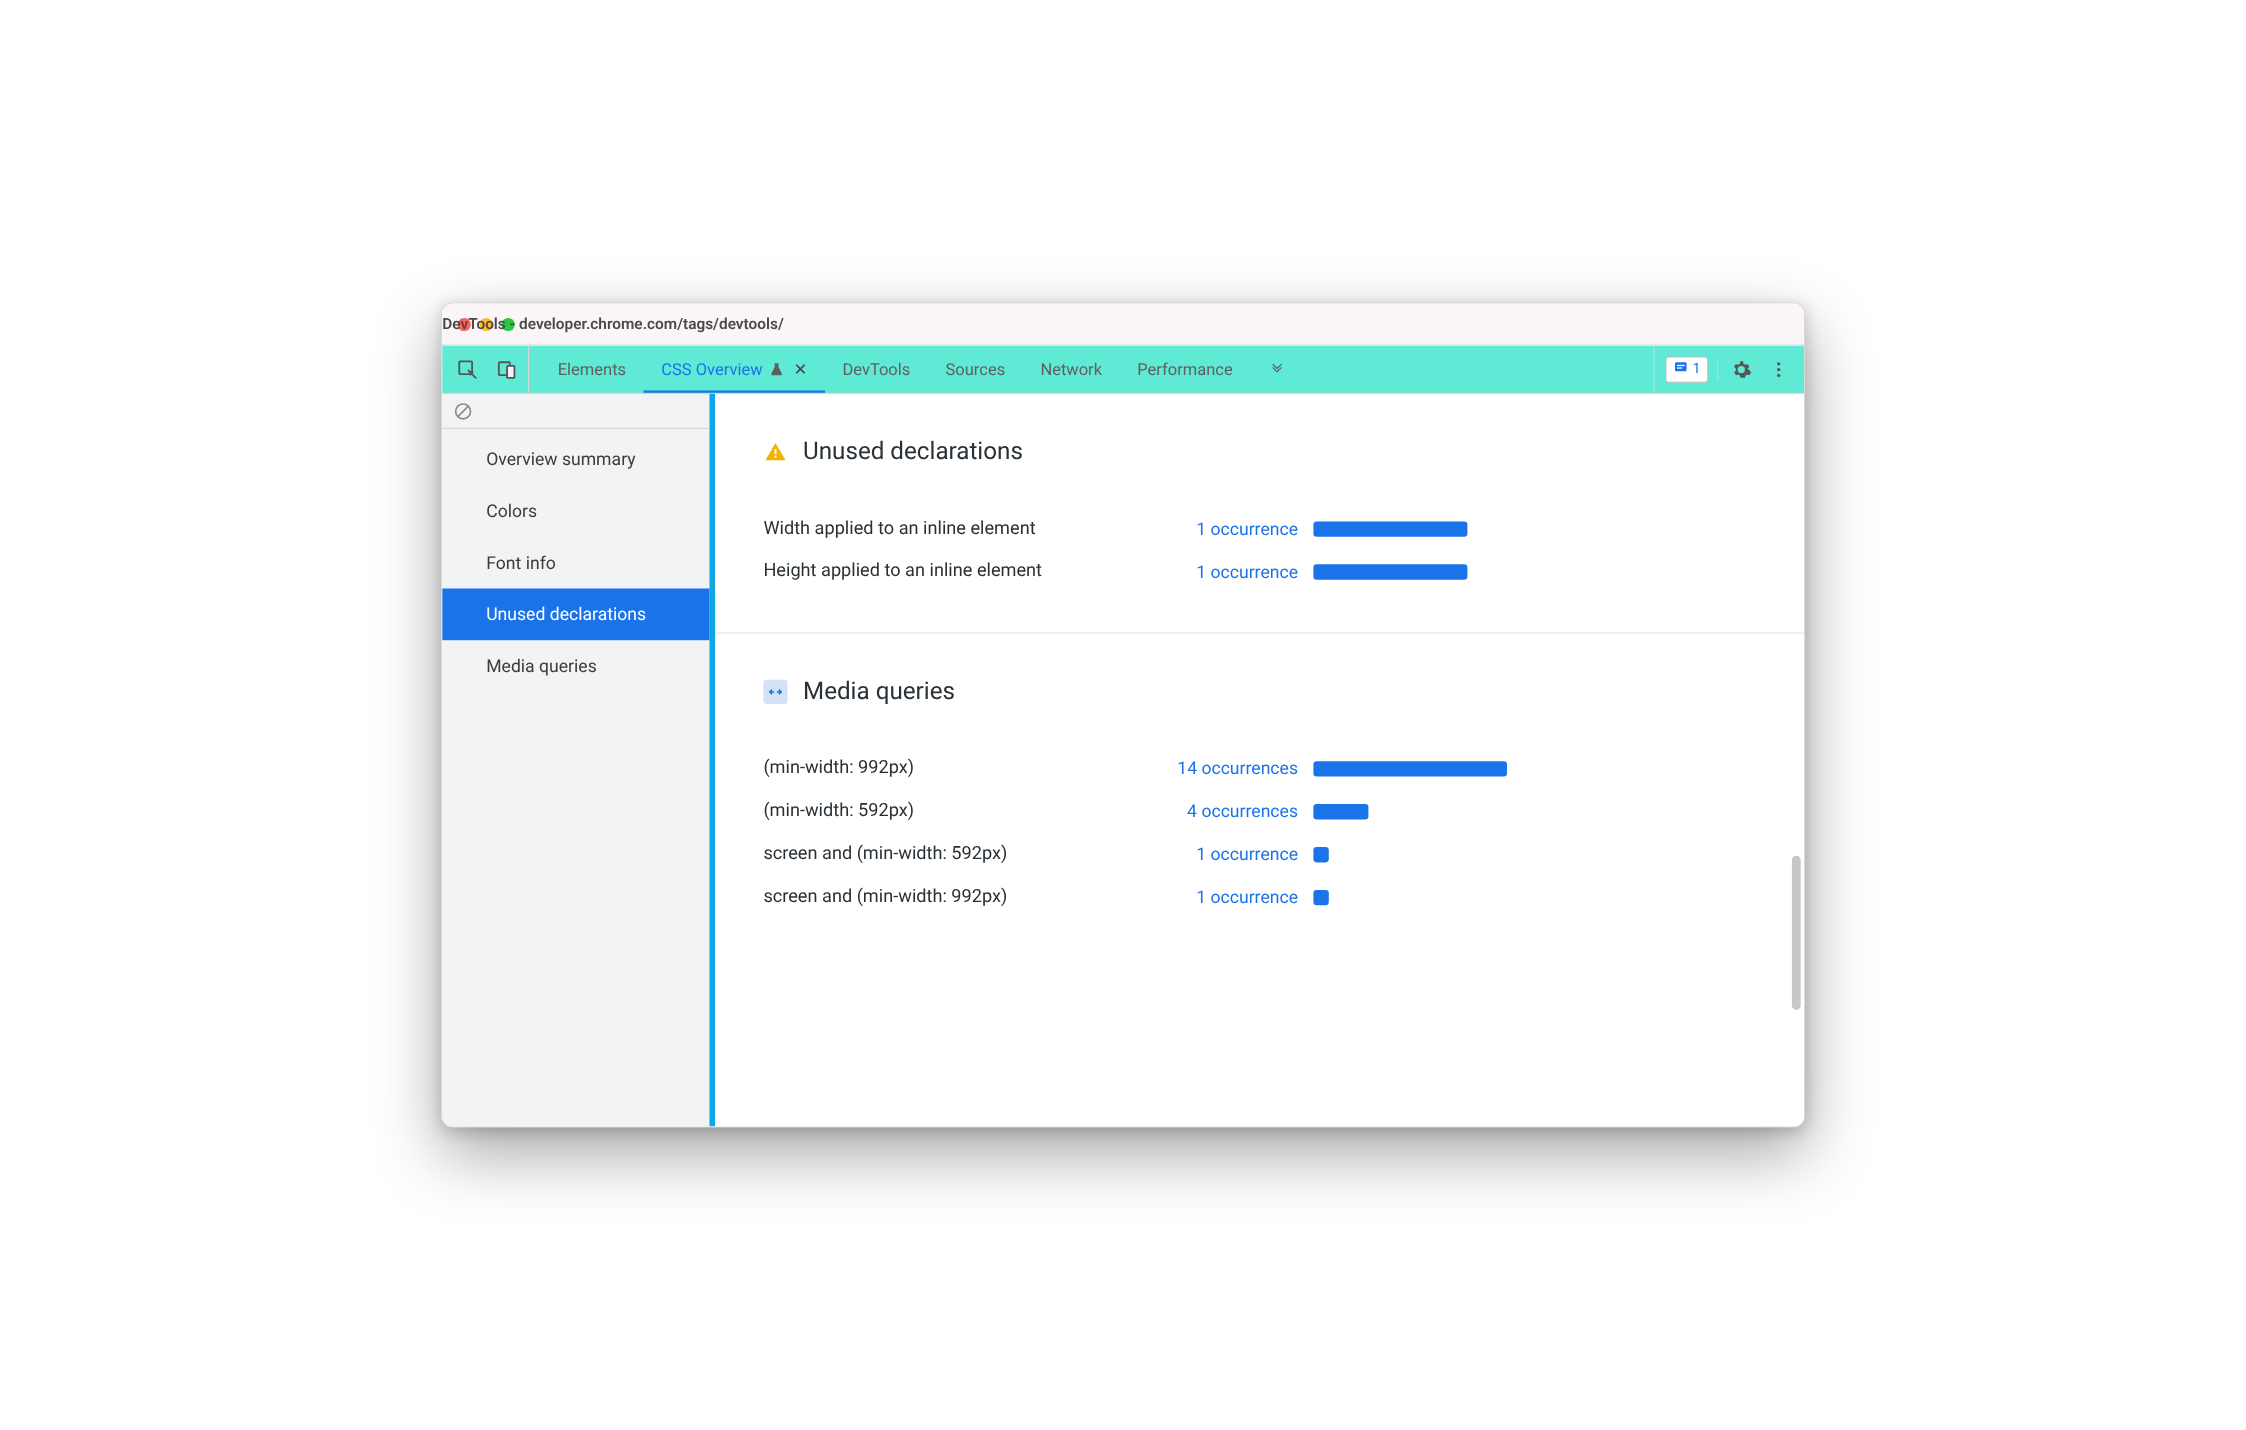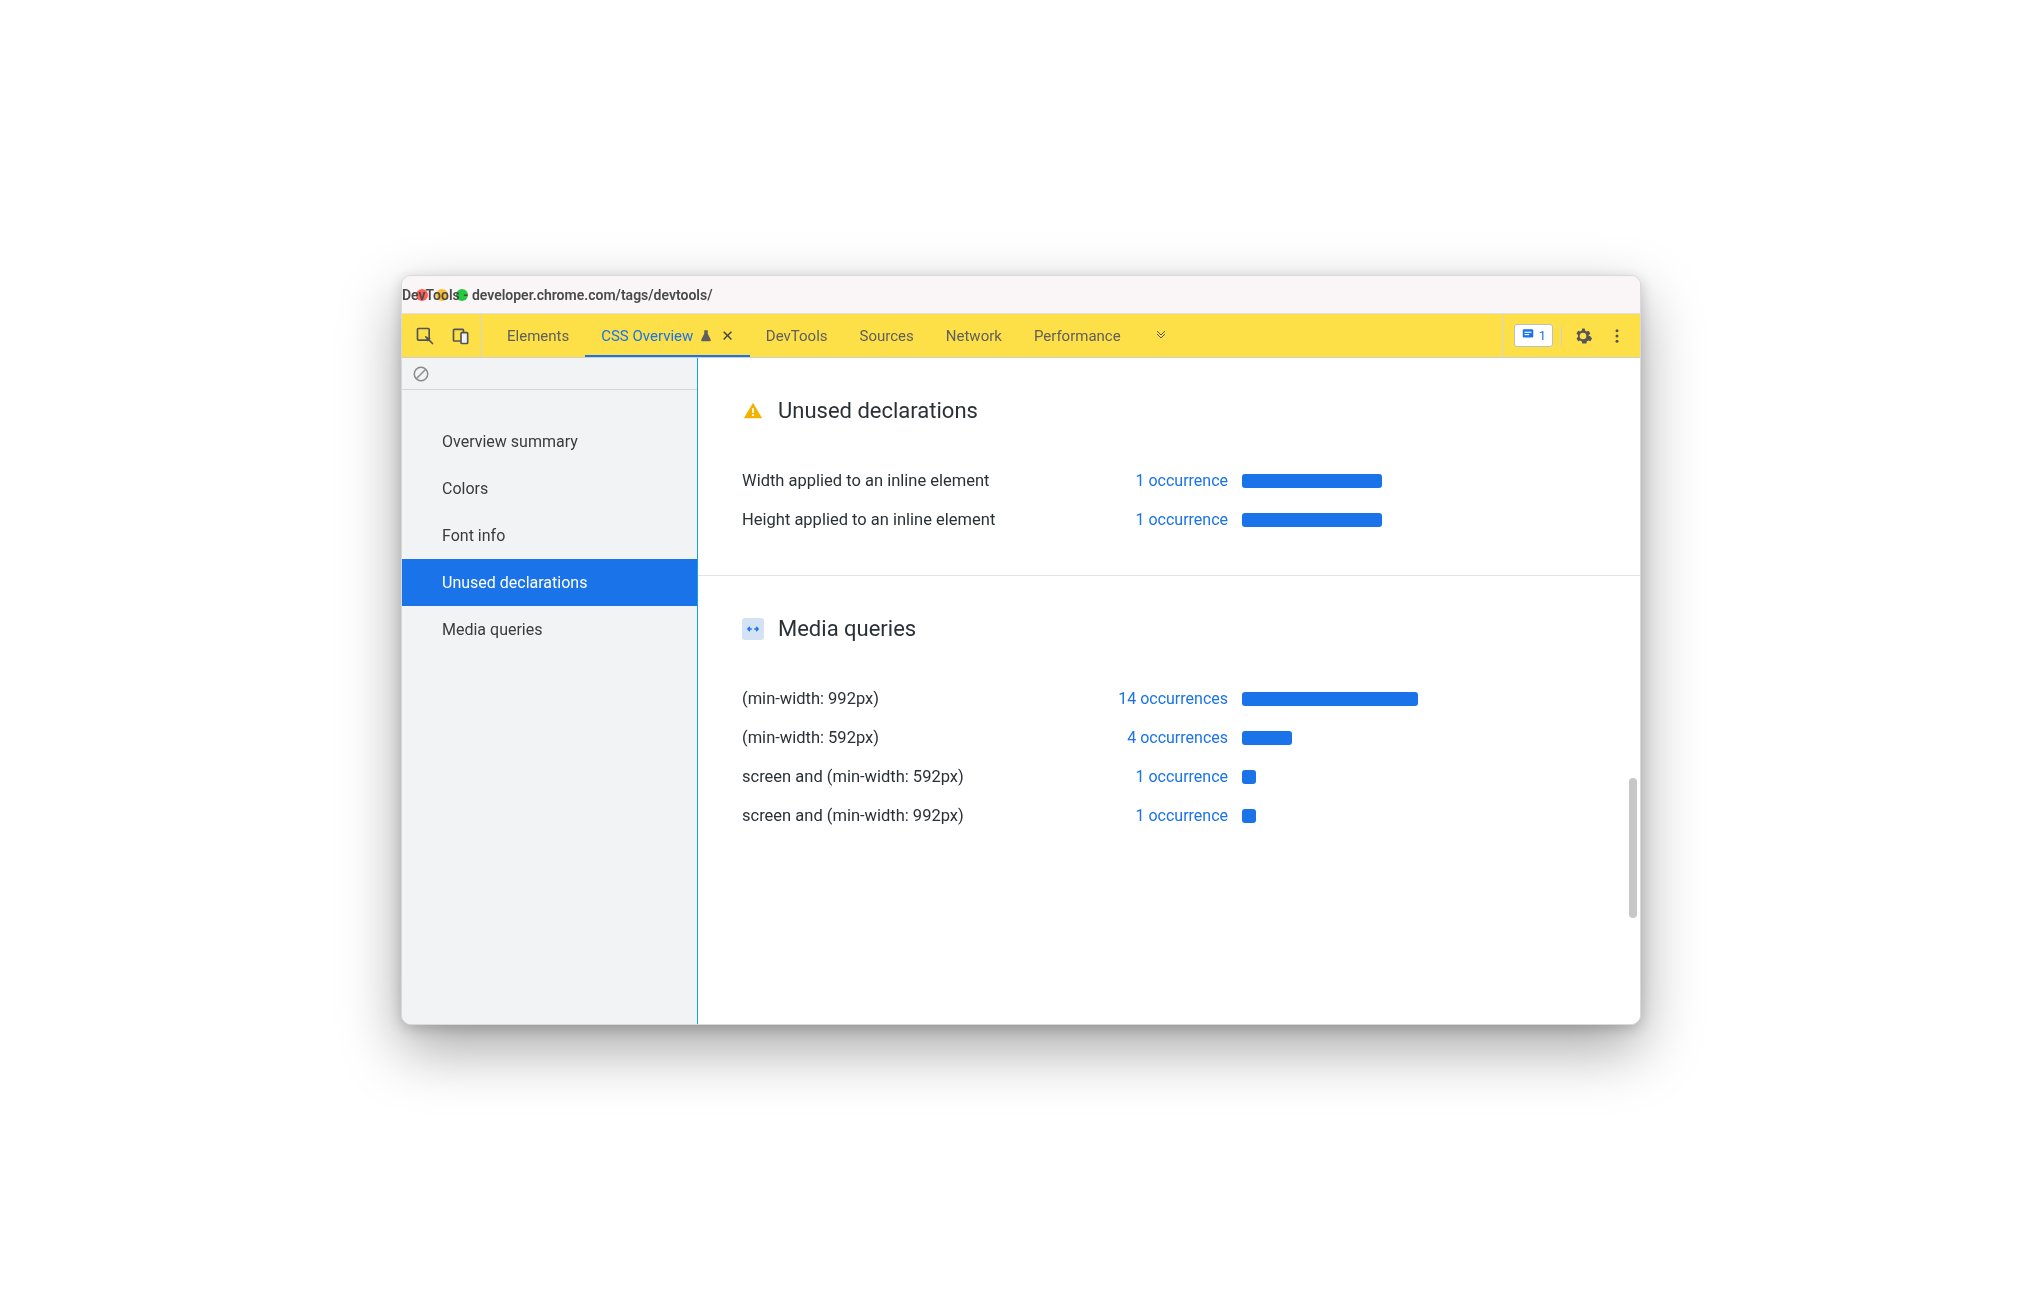--- a/index.html
+++ b/index.html
@@ -44,21 +44,21 @@
   .window-title {
     position: absolute;
     left: 0; right: 0;
     font-size: 14px;
     font-weight: 600;
     color: #4a4a4a;
     pointer-events: none;
   }
   .toolbar {
     height: 44px;
-    background: #fde047;
+    background: #5eead4;
     border-bottom: 1px solid #cfcfcf;
     display: flex;
     align-items: stretch;
     flex: 0 0 auto;
   }
   .toolbar-left {
     display: flex;
     align-items: center;
     padding: 0 6px 0 10px;
     gap: 10px;
@@ -121,27 +121,26 @@
     cursor: pointer;
   }
   .vr { width: 1px; height: 20px; background: #d0d0d0; }
 
   .content {
     flex: 1 1 auto;
     display: flex;
     min-height: 0;
   }
   .sidebar {
-    width: 296px;
+    width: 248px;
     background: #f1f3f4;
-    border-right: 1px solid #0ea5e9;
+    border-right: 5px solid #0ea5e9;
     display: flex;
     flex-direction: column;
     flex: 0 0 auto;
-    gap: 24px;
   }
   .sidebar-header {
     height: 32px;
     border-bottom: 1px solid #d6d6d6;
     display: flex; align-items: center;
     padding: 0 10px;
   }
   .cancel-icon {
     width: 18px; height: 18px;
     color: #727272;

